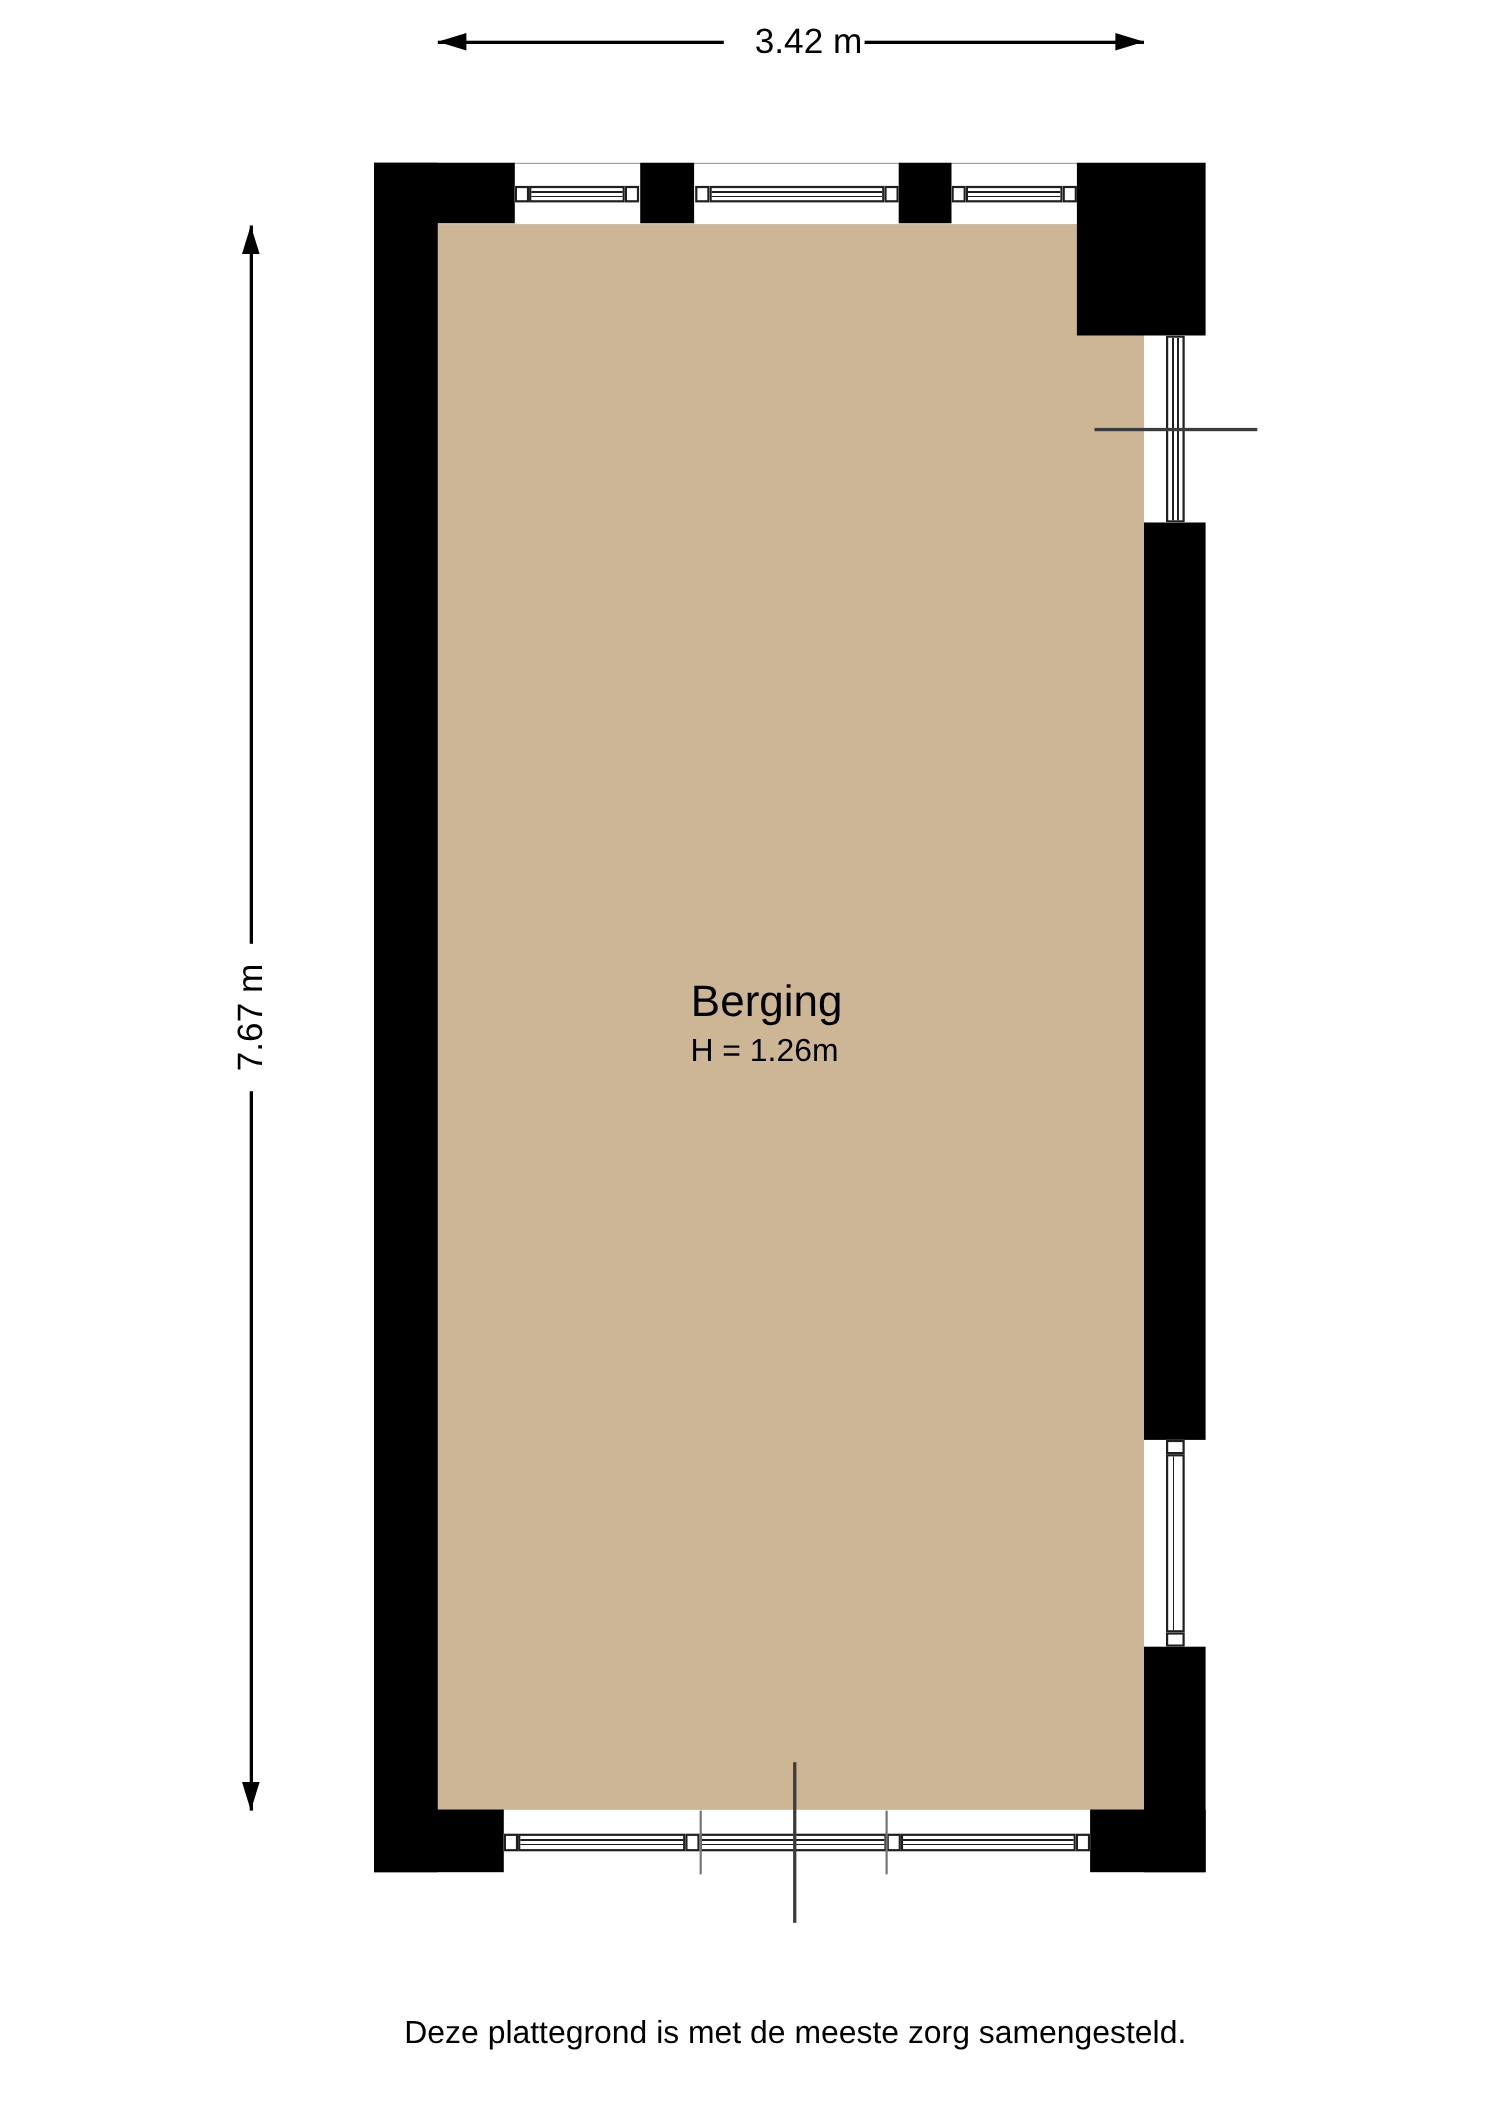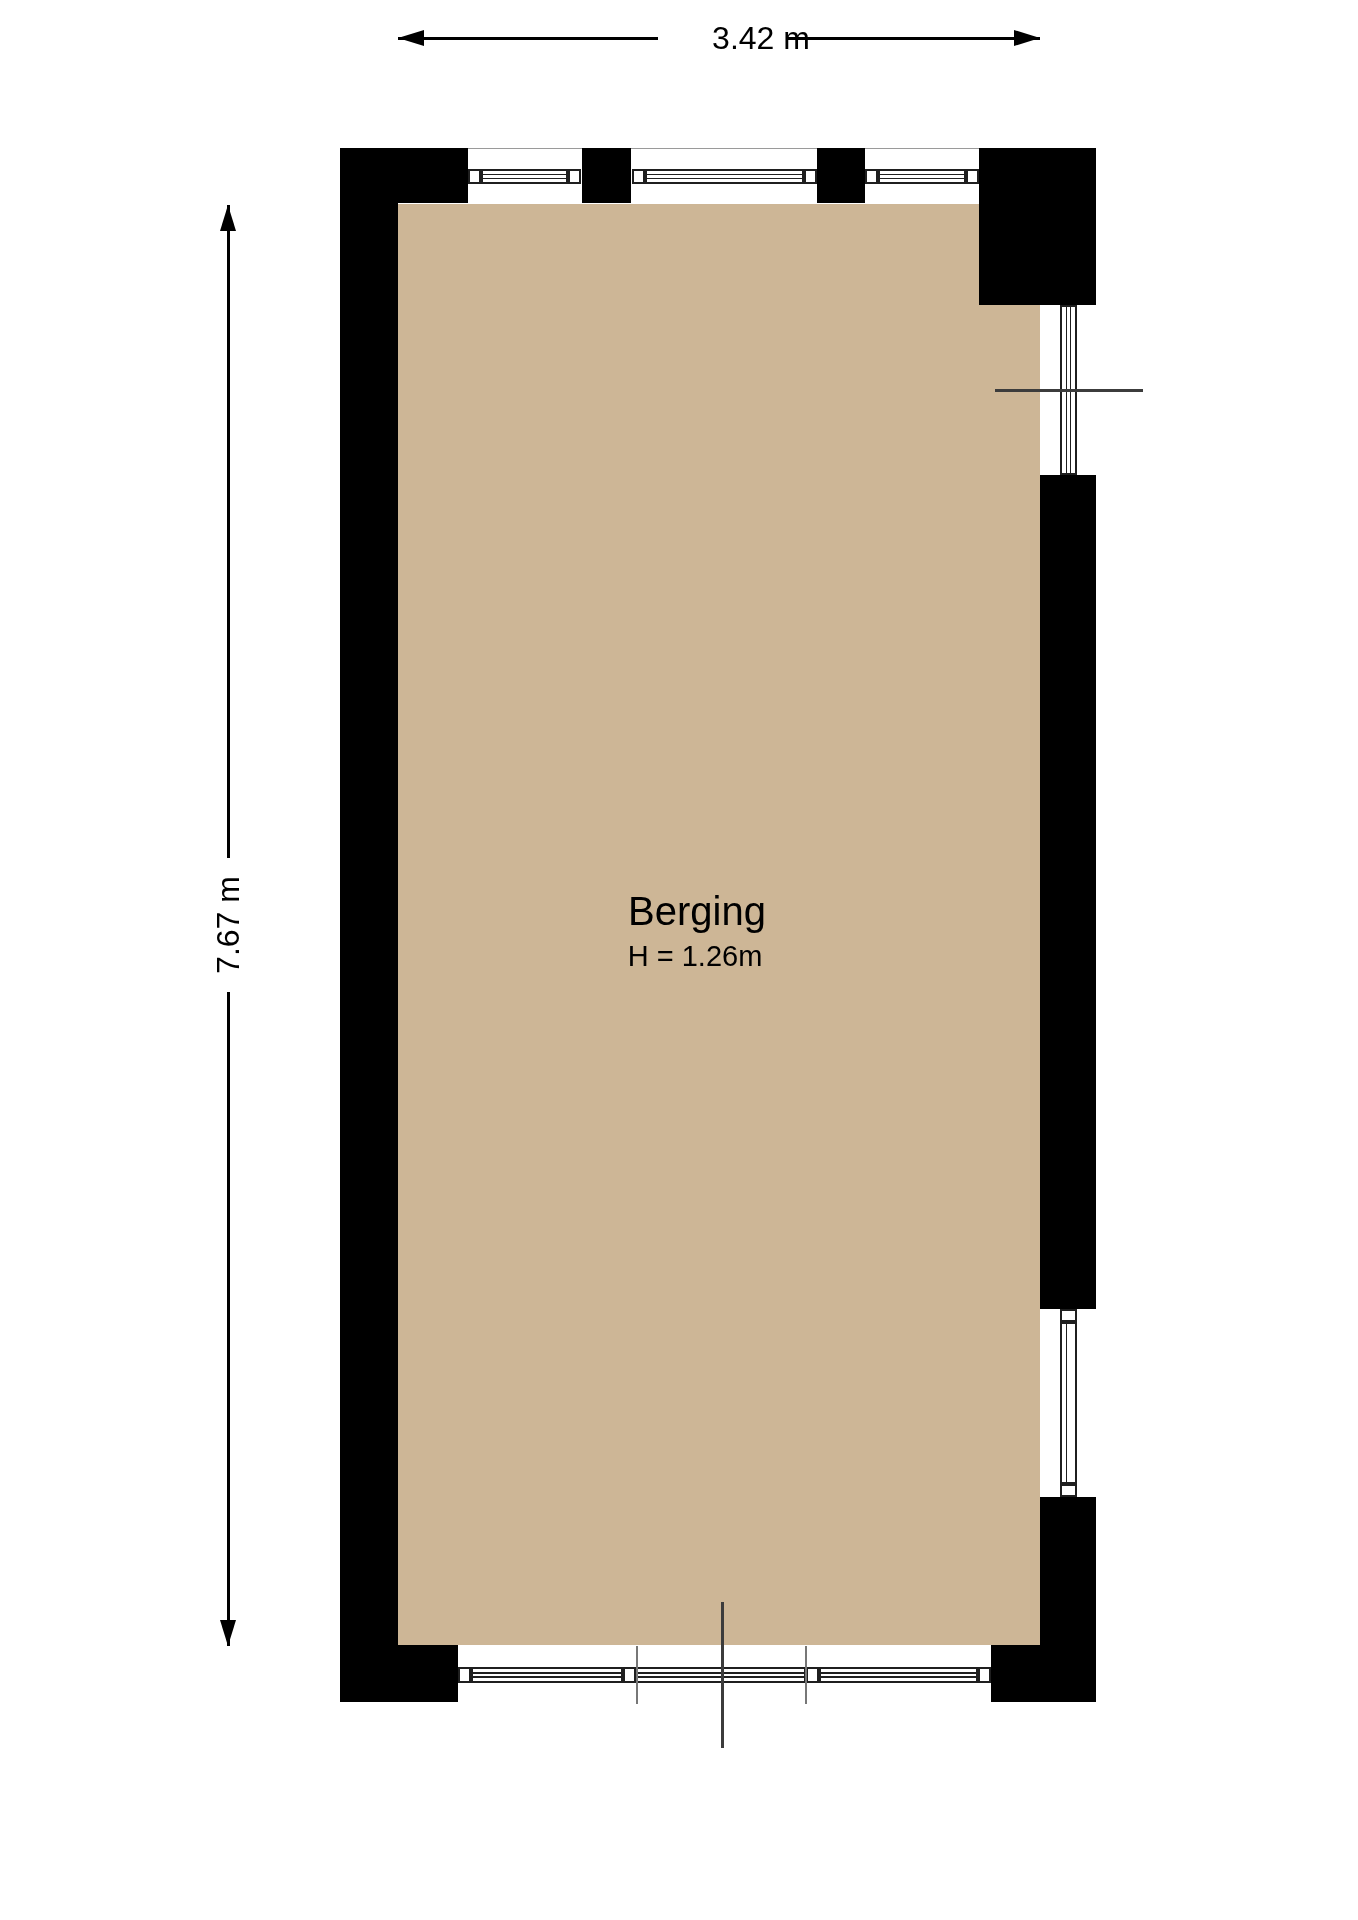--- a/index.html
+++ b/index.html
@@ -37,21 +37,21 @@
 </style>
 </head>
 <body>
 
 <div class="canvas">
 
   <div class="dimline" style="left:398px;top:37px;width:260px;height:3px;"></div>
   <div class="dimline" style="left:786px;top:37px;width:254px;height:3px;"></div>
   <div class="arrow left" style="left:398px;top:30px;"></div>
   <div class="arrow right" style="left:1014px;top:30px;"></div>
-  <div class="txt dim-label" style="left:761px;top:38px;">3.42 m</div>
+  <div class="txt dim-label" style="left:735px;top:38px;">3.42 m</div>
 
   <div class="dimline" style="left:227px;top:205px;width:3px;height:653px;"></div>
   <div class="dimline" style="left:227px;top:992px;width:3px;height:654px;"></div>
   <div class="arrow up" style="left:220px;top:205px;"></div>
   <div class="arrow down" style="left:220px;top:1620px;"></div>
   <div class="txt dim-label vert" style="left:228px;top:925px;">7.67 m</div>
 
   <div class="outline" style="left:340px;top:148px;width:756px;height:1px;"></div>
   <div class="outline" style="left:398px;top:204px;width:642px;height:1px;"></div>
   <div class="outline" style="left:398px;top:1644px;width:642px;height:1px;"></div>
@@ -98,14 +98,15 @@
 
   <div class="junction" style="left:636px;top:1646px;height:58px;"></div>
   <div class="junction" style="left:805px;top:1646px;height:58px;"></div>
 
   <div class="marker" style="left:995px;top:389px;width:148px;height:3px;"></div>
   <div class="marker" style="left:721px;top:1602px;width:3px;height:146px;"></div>
 
   <div class="txt room-name" style="left:697px;top:911px;">Berging</div>
   <div class="txt room-height" style="left:695px;top:956px;">H = 1.26m</div>
 
+  <div class="txt footer-line" style="left:723px;top:1849px;">Deze plattegrond is met de meeste zorg samengesteld.</div>
 
 </div>
 
 </body></html>

